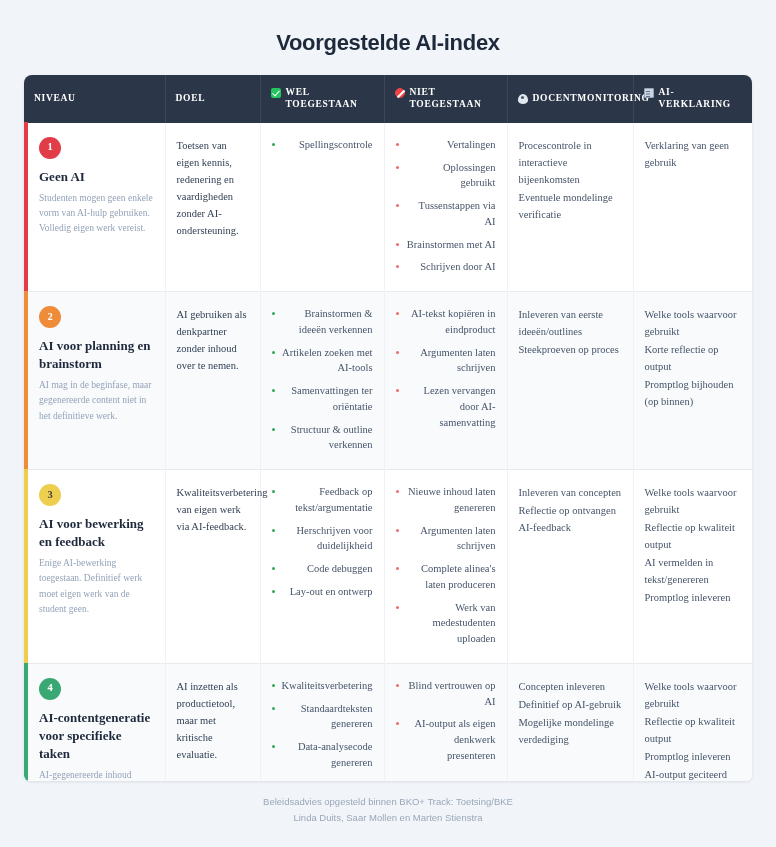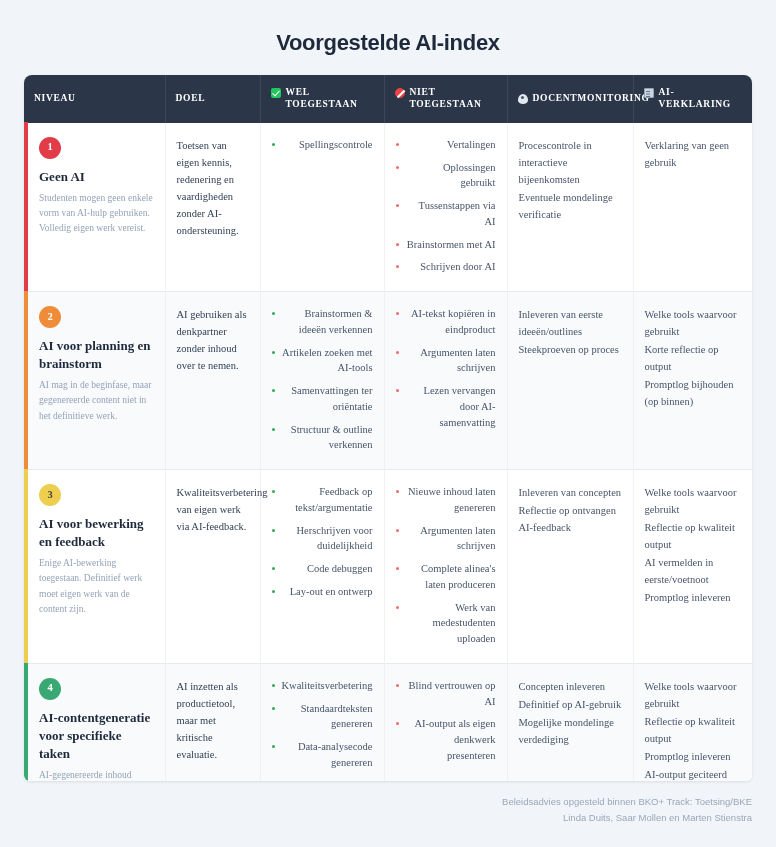--- a/index.html
+++ b/index.html
@@ -214,21 +214,21 @@
   
   .line-list div {
     font-size: 10.5px;
     line-height: 1.62;
     color: #475569;
     margin-bottom: 1px;
   }
 
   
   .footer {
-    text-align: right;
+    text-align: center;
     font-size: 9.5px;
     color: #9aa7b8;
     line-height: 1.62;
     padding: 13px 0 12px 0;
   }
 </style>
 </head>
 <body>
 
 <div class="page">
@@ -354,21 +354,21 @@
                 <div>Welke tools waarvoor gebruikt</div>
                 <div>Korte reflectie op output</div>
                 <div>Promptlog bijhouden (op binnen)</div>
               </div>
             </td>
           </tr>
           <tr>
             <td class="c-level" style="--accent: #eece4e;">
               <div class="badge dark-text">3</div>
               <div class="level-name">AI voor bewerking en feedback</div>
-              <div class="level-desc">Enige AI-bewerking toegestaan. Definitief werk moet eigen werk van de content zijn.</div>
+              <div class="level-desc">Enige AI-bewerking toegestaan. Definitief werk moet eigen werk van de student geen.</div>
             </td>
             <td>
               <div class="goal-text">Kwaliteitsverbetering van eigen werk via AI-feedback.</div>
             </td>
             <td>
               <ul class="b-list allowed">
                 <li>Feedback op tekst/argumentatie</li>
                 <li>Herschrijven voor duidelijkheid</li>
                 <li>Code debuggen</li>
                 <li>Lay-out en ontwerp</li>
@@ -385,21 +385,21 @@
             <td>
               <div class="line-list">
                 <div>Inleveren van concepten</div>
                 <div>Reflectie op ontvangen AI-feedback</div>
               </div>
             </td>
             <td>
               <div class="line-list">
                 <div>Welke tools waarvoor gebruikt</div>
                 <div>Reflectie op kwaliteit output</div>
-                <div>AI vermelden in eerste/voetnoot</div>
+                <div>AI vermelden in tekst/genereren</div>
                 <div>Promptlog inleveren</div>
               </div>
             </td>
           </tr>
           <tr class="alt">
             <td class="c-level" style="--accent: #3aa873;">
               <div class="badge">4</div>
               <div class="level-name">AI-contentgeneratie voor specifieke taken</div>
               <div class="level-desc">AI-gegenereerde inhoud toegestaan in gespecificeerde delen van het werk.</div>
             </td>

